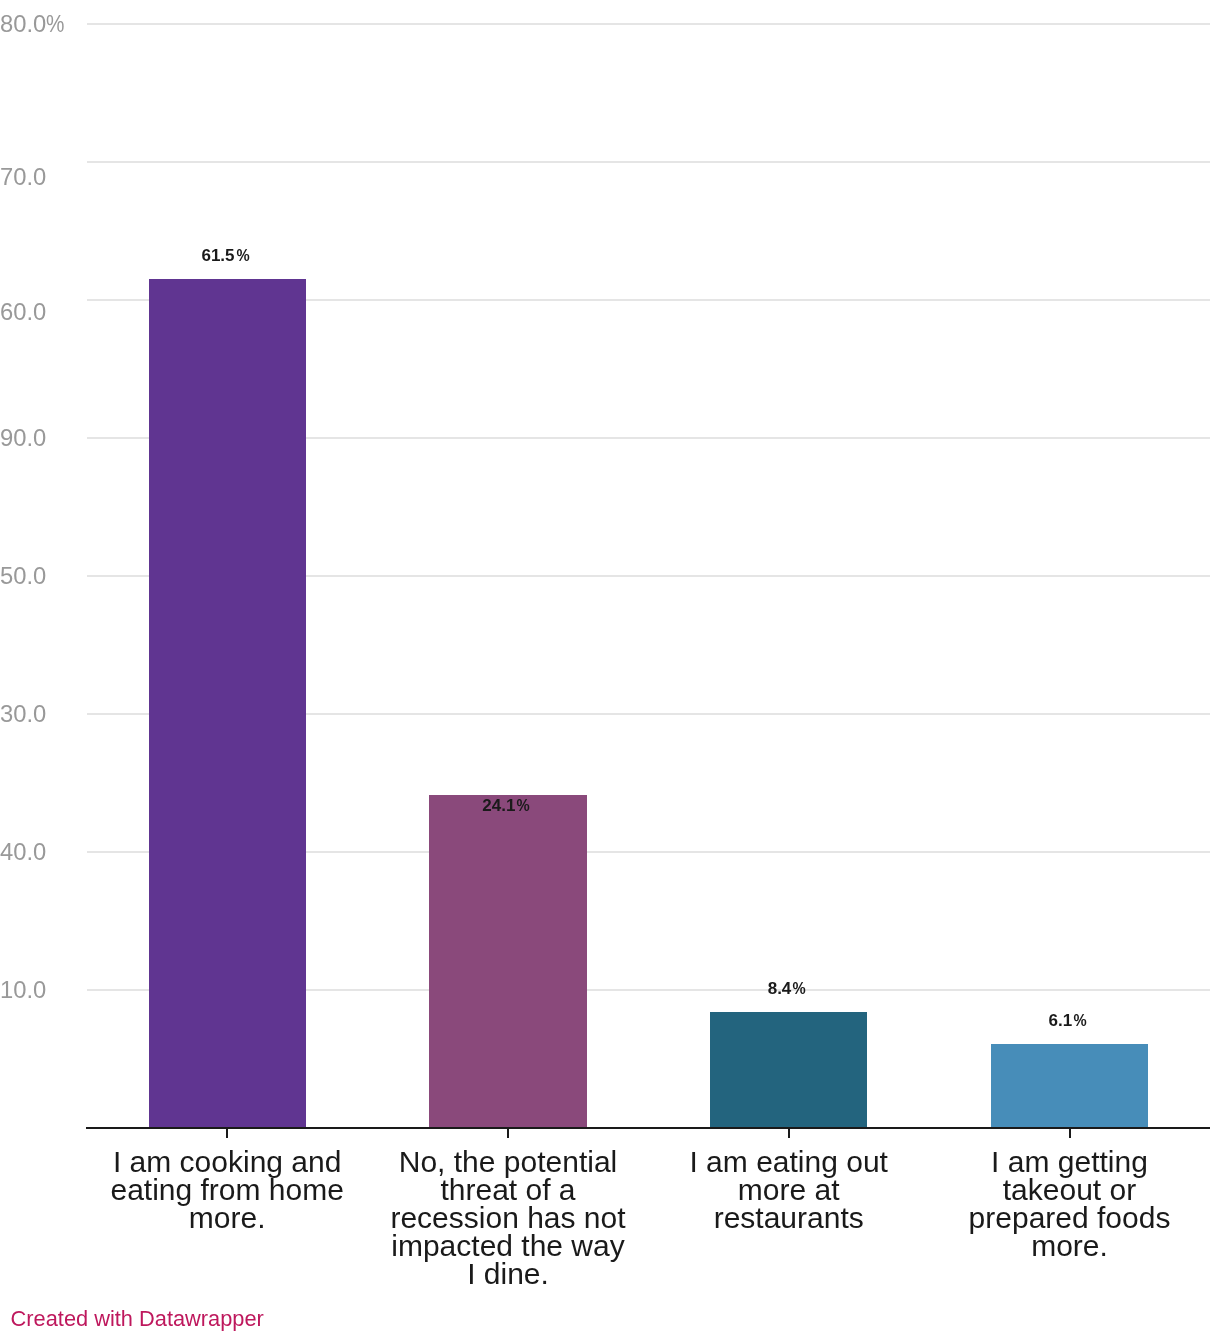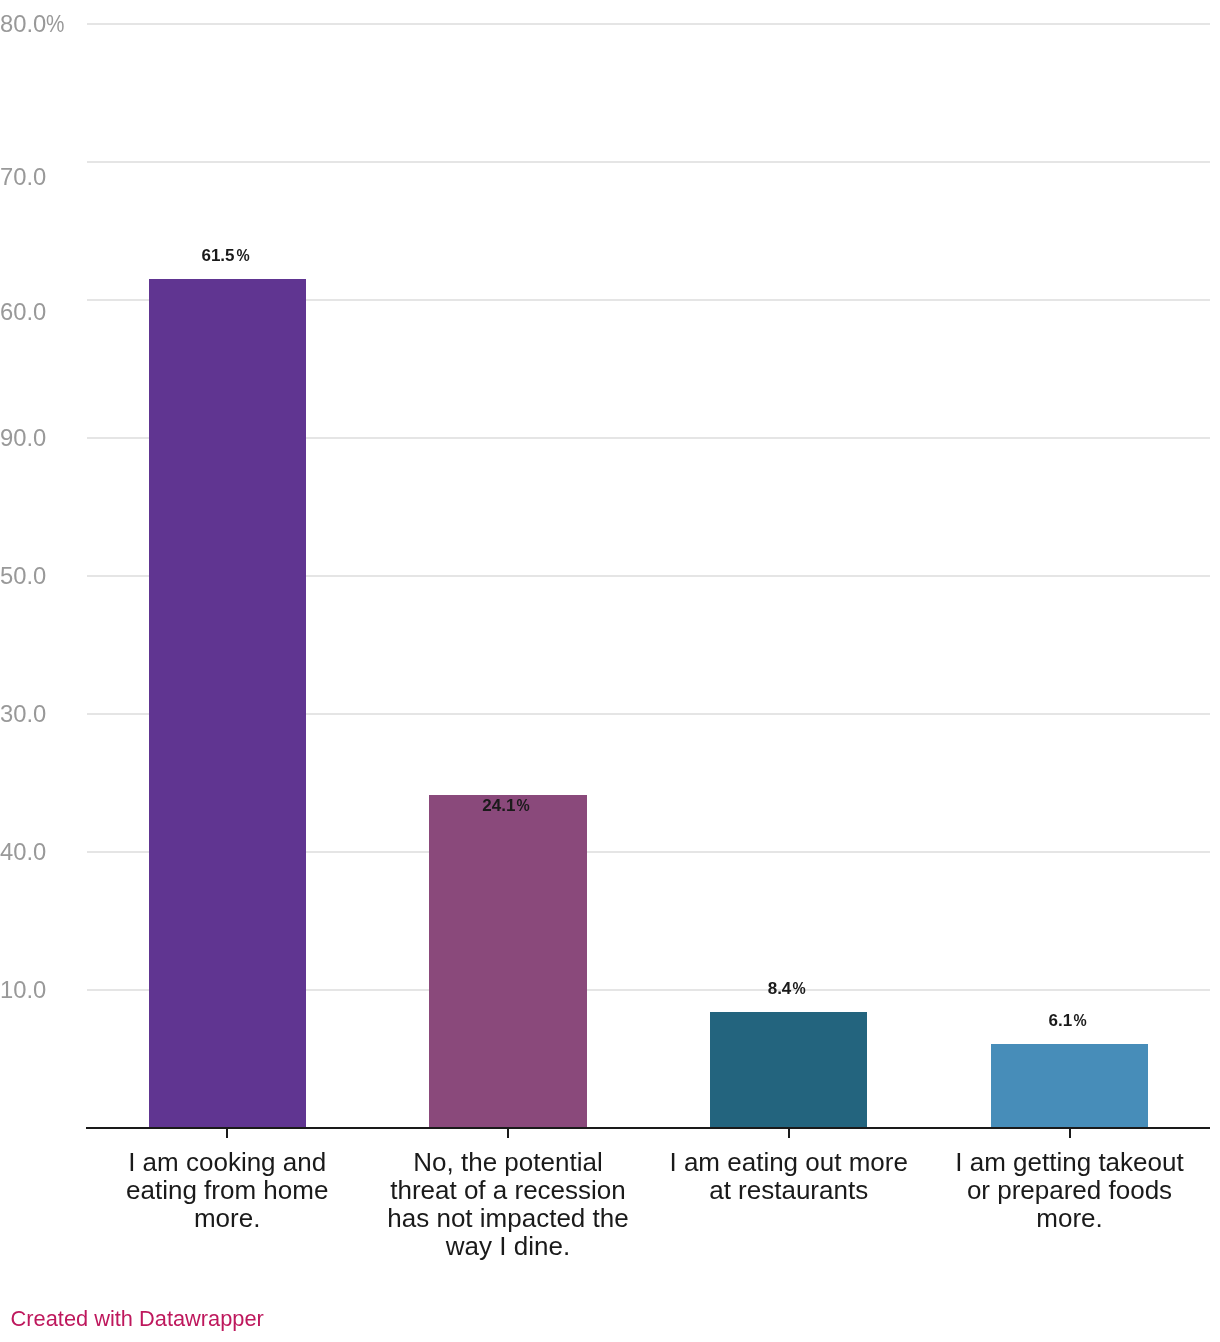--- a/index.html
+++ b/index.html
@@ -7,21 +7,21 @@
   body{width:1220px;height:1342px;background:#ffffff;
        font-family:"Liberation Sans",sans-serif;
        position:relative;overflow:hidden;}
   #chart{position:absolute;left:0;top:0;width:1220px;height:1342px;background:#ffffff;}
   #plot-svg{position:absolute;left:0;top:0;width:1220px;height:1342px;}
   .ytick{transform:translateZ(0);position:absolute;left:0;width:74.5px;color:#999999;
          font-size:23.8px;line-height:24px;text-align:left;white-space:nowrap;}
   .vlabel{transform:translateZ(0);position:absolute;width:250px;color:#1a1a1a;
           font-size:17px;line-height:24px;text-align:center;white-space:nowrap;font-weight:bold;}
   .xlabel{transform:translateZ(0);position:absolute;width:250px;color:#1a1a1a;
-          font-size:26px;text-align:center;line-height:28px;}
+          font-size:30px;text-align:center;line-height:28px;}
   .footer{transform:translateZ(0);position:absolute;left:10.6px;top:1308.3px;color:#be185d;
           font-size:21.8px;line-height:22px;white-space:nowrap;}
   .pct{display:inline-block;transform:scaleX(0.87);transform-origin:left center;
        width:18.4px;overflow:visible;}
 </style>
 </head>
 <body>
 
 <div id="chart">
   <svg id="plot-svg" width="1220" height="1342" viewBox="0 0 1220 1342">

